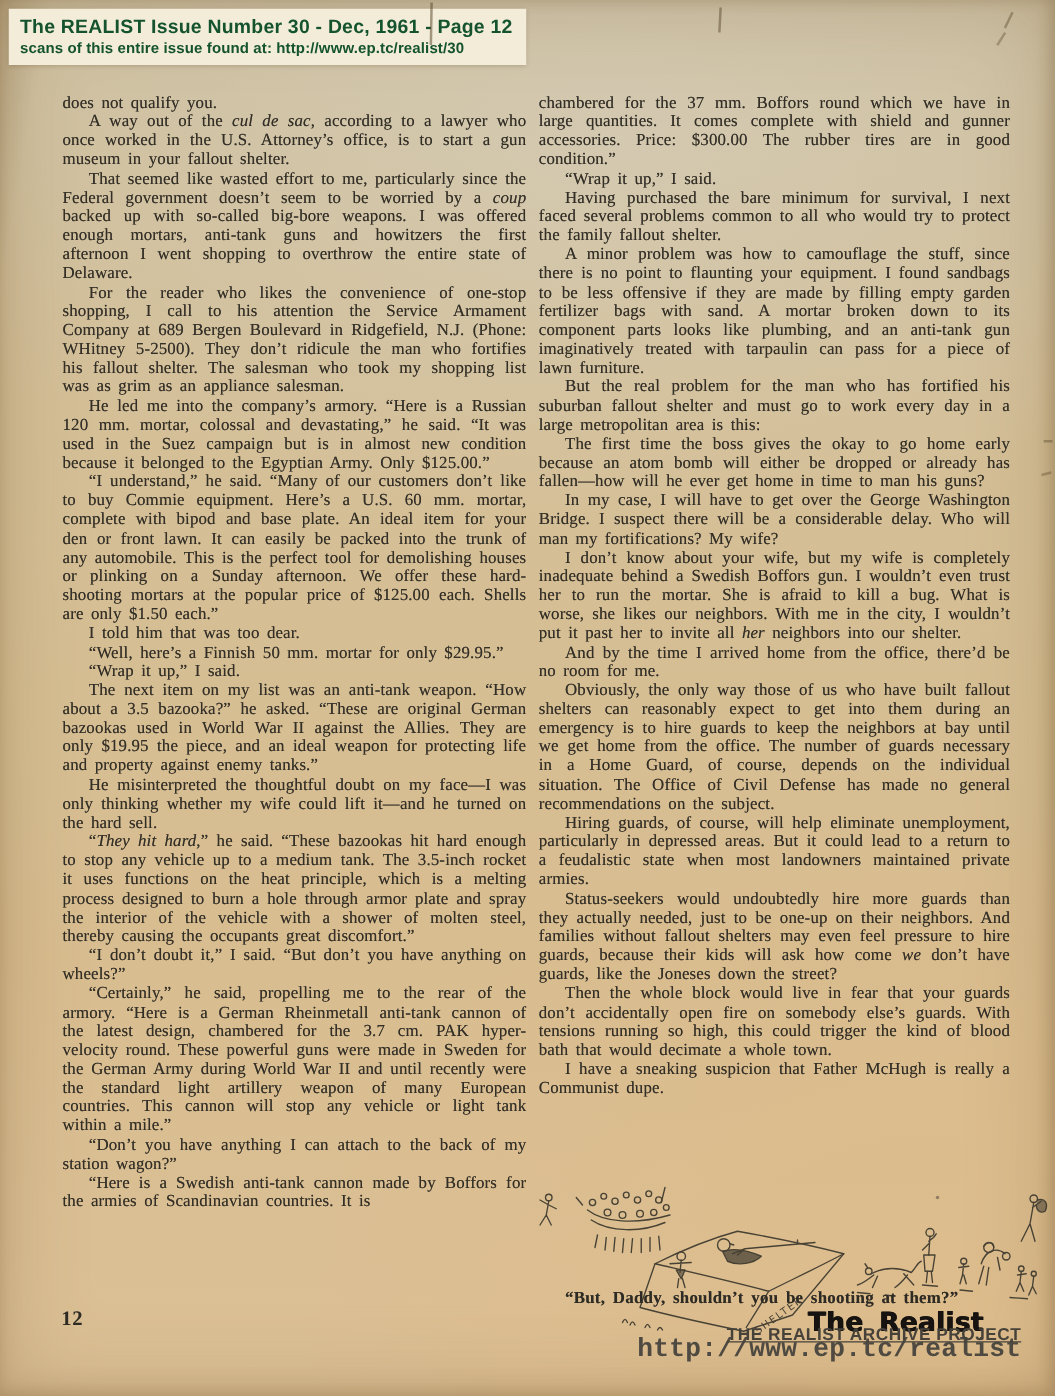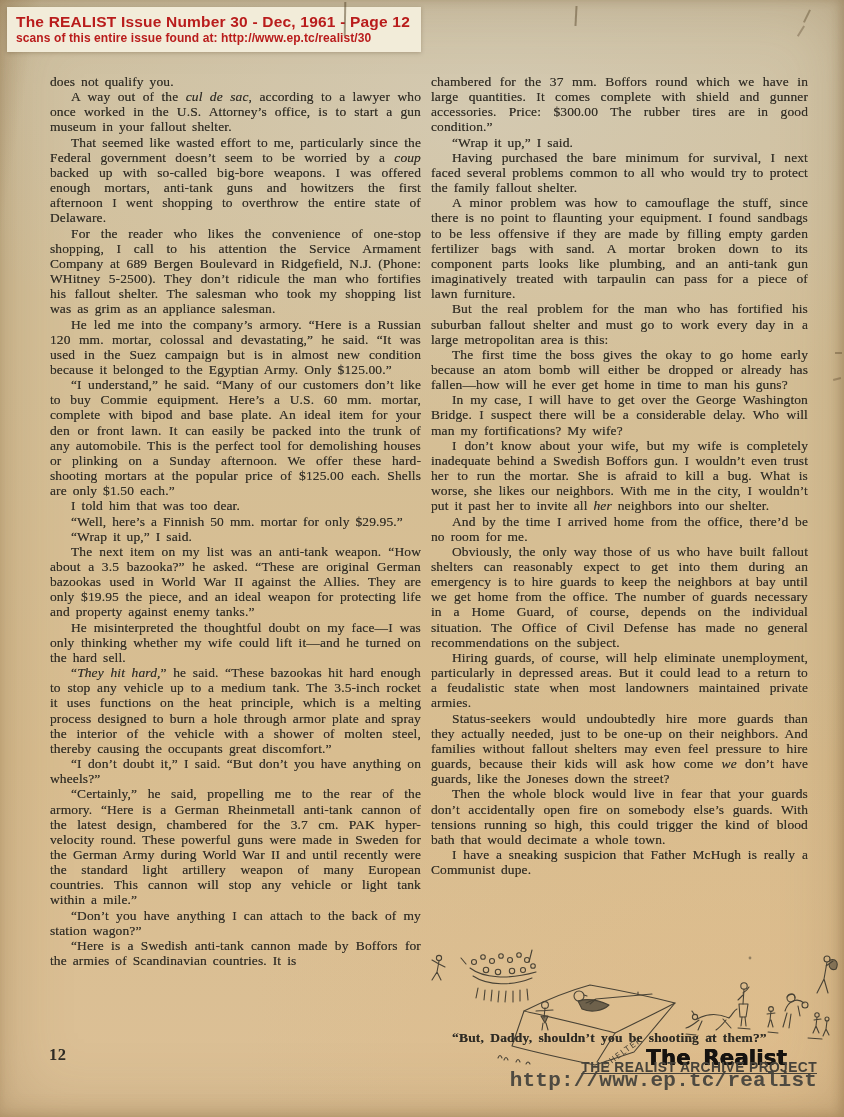--- a/index.html
+++ b/index.html
@@ -7,21 +7,21 @@
     position:relative;width:844px;height:1117px;overflow:hidden;margin:0 auto;
     background:
       radial-gradient(900px 520px at 58% 10%, rgba(216,211,196,.50), rgba(216,211,196,0) 62%),
       radial-gradient(760px 640px at 88% 96%, rgba(226,184,126,.38), rgba(226,184,126,0) 66%),
       linear-gradient(100deg, rgba(140,108,64,.28) 0%, rgba(140,108,64,0) 4%),
       linear-gradient(180deg,#cdbf9f 0%,#d4bf97 30%,#d8bd90 68%,#dcc096 100%);
     box-shadow: inset 0 0 70px rgba(120,90,50,.28), inset -4px 0 10px rgba(110,82,44,.22), inset 0 -6px 18px rgba(120,88,46,.18);
     font-family:"Liberation Serif","DejaVu Serif",serif;
   }
   .badge{
-    position:absolute;left:7px;top:7px;background:#f2ecd9;color:#b91c1c;
+    position:absolute;left:7px;top:7px;background:#f2ecd9;color:#14532d;
     padding:5px 11px 6px 9px;box-shadow:0 1px 4px rgba(60,40,10,.25);
     font-family:"Liberation Sans","DejaVu Sans",sans-serif;
   }
   .badge .l1{font-size:15.5px;font-weight:bold;letter-spacing:.2px;line-height:1.25;}
   .badge .l2{font-size:12px;font-weight:bold;letter-spacing:.1px;line-height:1.25;}
   .col{
     position:absolute;top:58px;color:#332f27;text-align:justify;
     font-size:13.5px;line-height:15.15px;word-spacing:2.4px;letter-spacing:.12px;
     text-shadow:0 0 .35px rgba(51,47,39,.65);
     -webkit-hyphens:auto;hyphens:auto;margin-top:16px;

